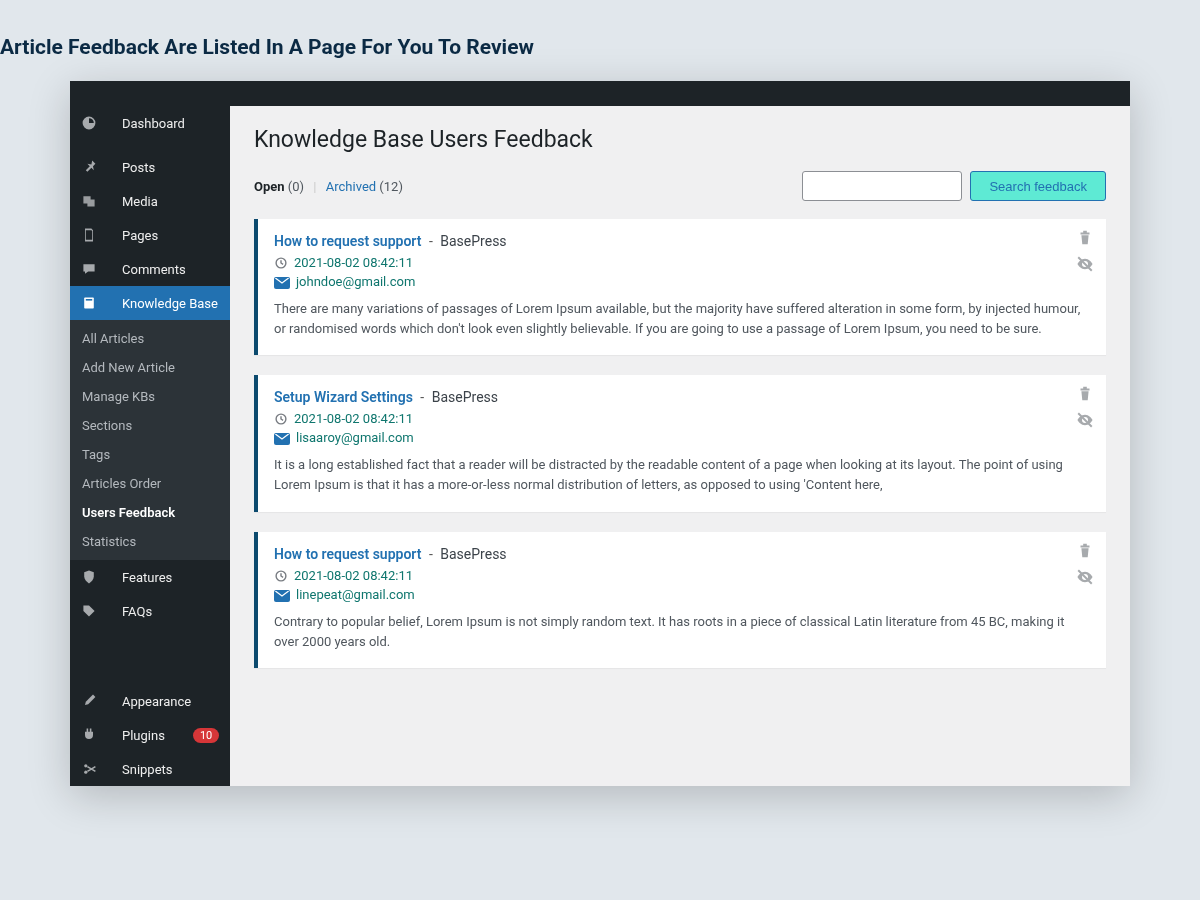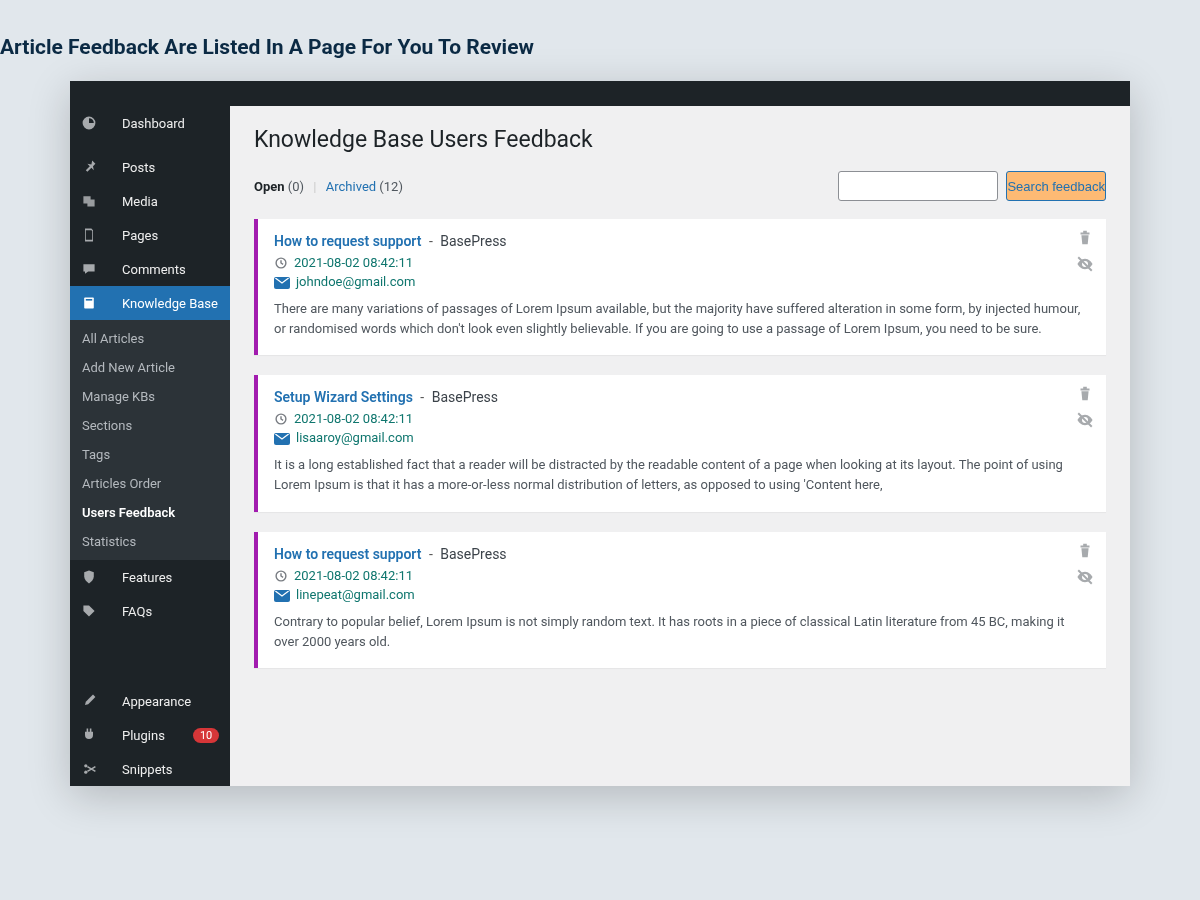--- a/index.html
+++ b/index.html
@@ -103,26 +103,26 @@
   .tabs .tab-open{ font-weight:700; color:#1d2327;}
   .tabs .tab-count{ color:#50575e;}
   .tabs .divider{ margin:0 6px; color:#ccc;}
   .tabs .tab-archived{ color:#2271b1; }
   .search-group{ display:flex; gap:8px; align-items:center;}
   .search-input{
     height:30px; width:160px; border:1px solid #8c8f94; border-radius:3px;
     padding:0 8px; background:#fff; font-size:13px;
   }
   .search-btn{
-    height:30px; border:1px solid #2271b1; color:#2271b1; background:#fdba74;
-    border-radius:3px; padding:0 0; font-size:13px; cursor:pointer;
+    height:30px; border:1px solid #2271b1; color:#2271b1; background:#5eead4;
+    border-radius:3px; padding:0 18px; font-size:13px; cursor:pointer;
   }
   .card{
     background:#fff;
-    border-left:4px solid #a21caf;
+    border-left:4px solid #0c4a6e;
     box-shadow:0 1px 1px rgba(0,0,0,0.04);
     padding:14px 16px 16px 16px;
     margin-bottom:20px;
     position:relative;
   }
   .card .actions{
     position:absolute; right:12px; top:10px;
     display:flex; flex-direction:column; gap:8px;
   }
   .card .actions .aicon{ color:#a7aaad; cursor:pointer; width:18px; height:18px;}

